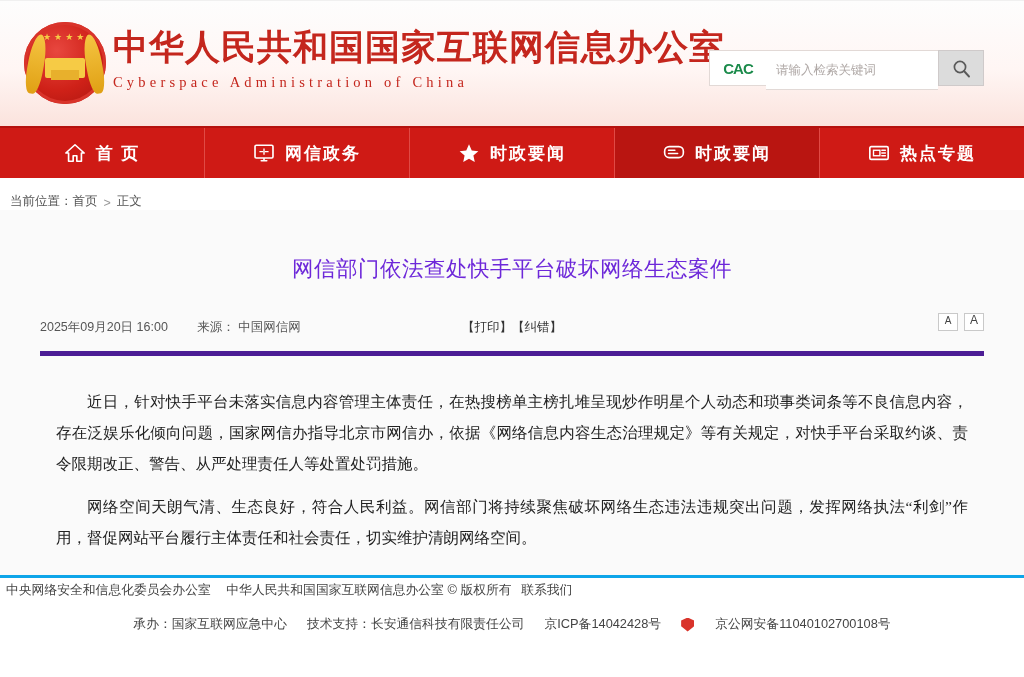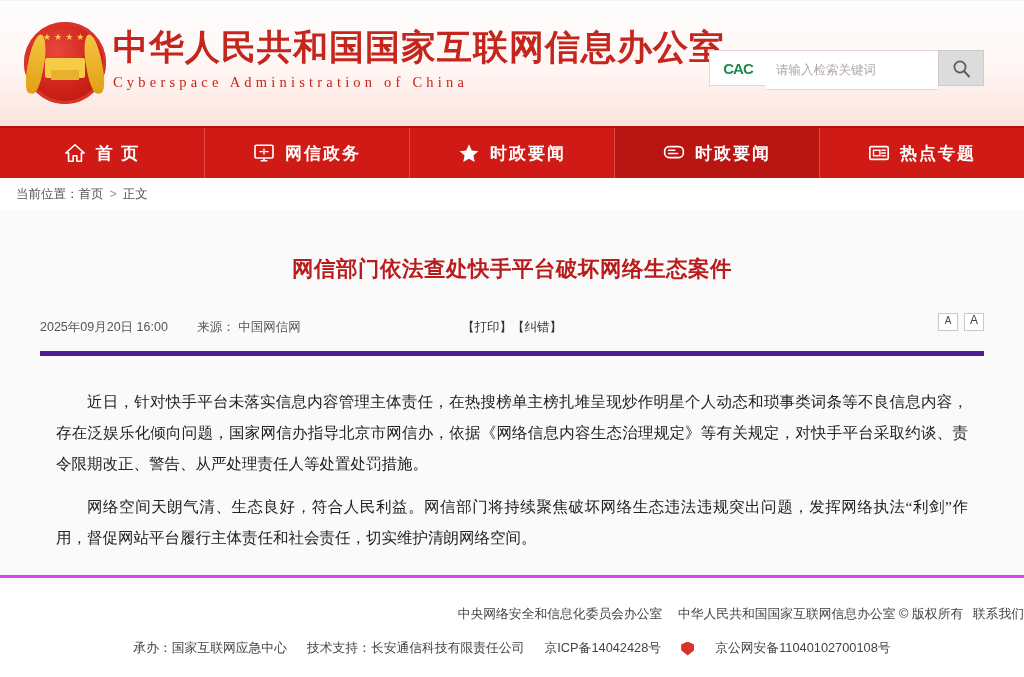--- a/index.html
+++ b/index.html
@@ -172,22 +172,22 @@
     font-family: "Liberation Sans", sans-serif;
   }
   .nav-item:last-child { border-right: none; }
   .nav-item.active { background: #b91511; }
   .nav-ico { width: 22px; height: 22px; display: block; }
 
   
   .breadcrumb {
     height: 32px;
     display: flex;
-    align-items: center;
-    padding-left: 16px;
+    align-items: flex-end;
+    padding-left: 10px;
     font-size: 12.5px;
     color: #555;
     background: #ffffff;
   }
   .breadcrumb a { color: #555; text-decoration: none; cursor: pointer; }
   .breadcrumb .sep { margin: 0 6px; color: #999; }
 
   
   .article-wrap {
     background: #fafafa;
@@ -197,22 +197,22 @@
   .article {
     width: 984px;
     margin: 0 auto;
     background: #fafafa;
     padding-top: 44px;
   }
   .art-title {
     text-align: center;
     font-family: "Liberation Serif", serif;
     font-size: 21.5px;
-    font-weight: bold;
-    color: #b91c1c;
+    font-weight: normal;
+    color: #6d28d9;
     letter-spacing: 0.5px;
   }
   .meta {
     position: relative;
     margin: 34px 20px 0 20px;
     height: 34px;
     border-bottom: 5px solid #4c1d95;
     font-size: 12.5px;
     color: #555;
   }
@@ -256,24 +256,24 @@
     font-family: "Liberation Serif", serif;
     font-size: 15.5px;
     line-height: 31px;
     color: #222;
     text-align: justify;
   }
   .body p { margin: 0 0 12px 0; text-indent: 2em; }
 
   
   .footer {
-    border-top: 3px solid #d946ef;
+    border-top: 3px solid #0ea5e9;
     background: #ffffff;
-    padding-top: 28px;
-    text-align: right;
+    padding-top: 4px;
+    text-align: left;
     font-size: 12.8px;
     color: #444;
   }
   .footer .line1 { margin-bottom: 17px; }
   .footer .line1 span { margin: 0 6px; }
   .footer .line2 {
     display: flex;
     align-items: center;
     justify-content: center;
     gap: 20px;

